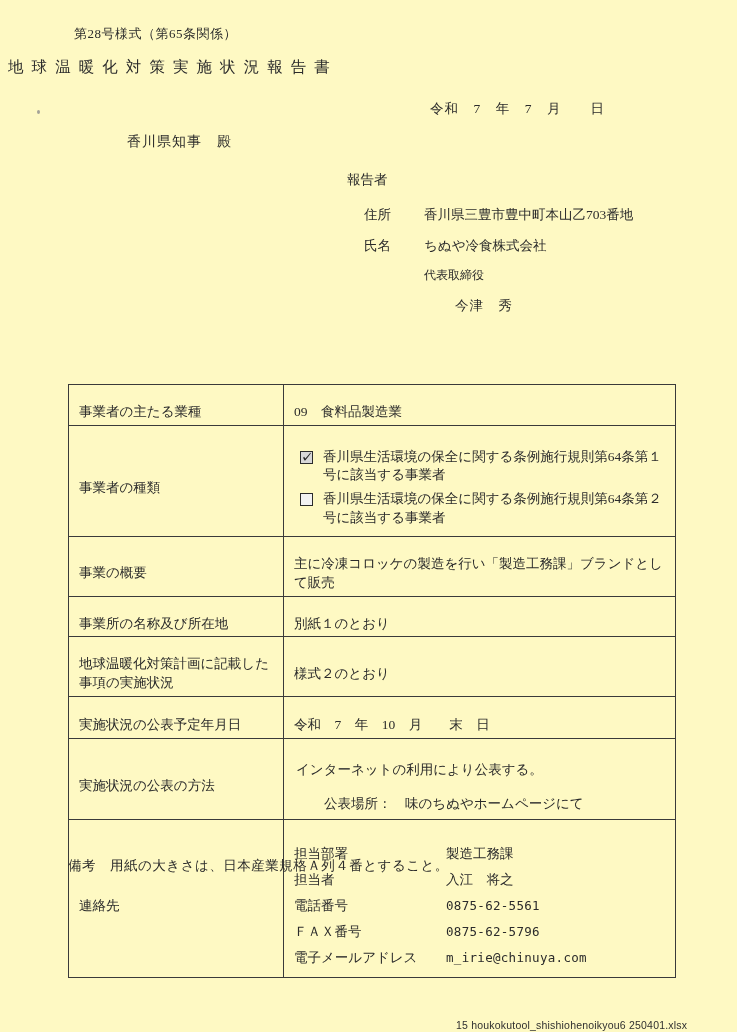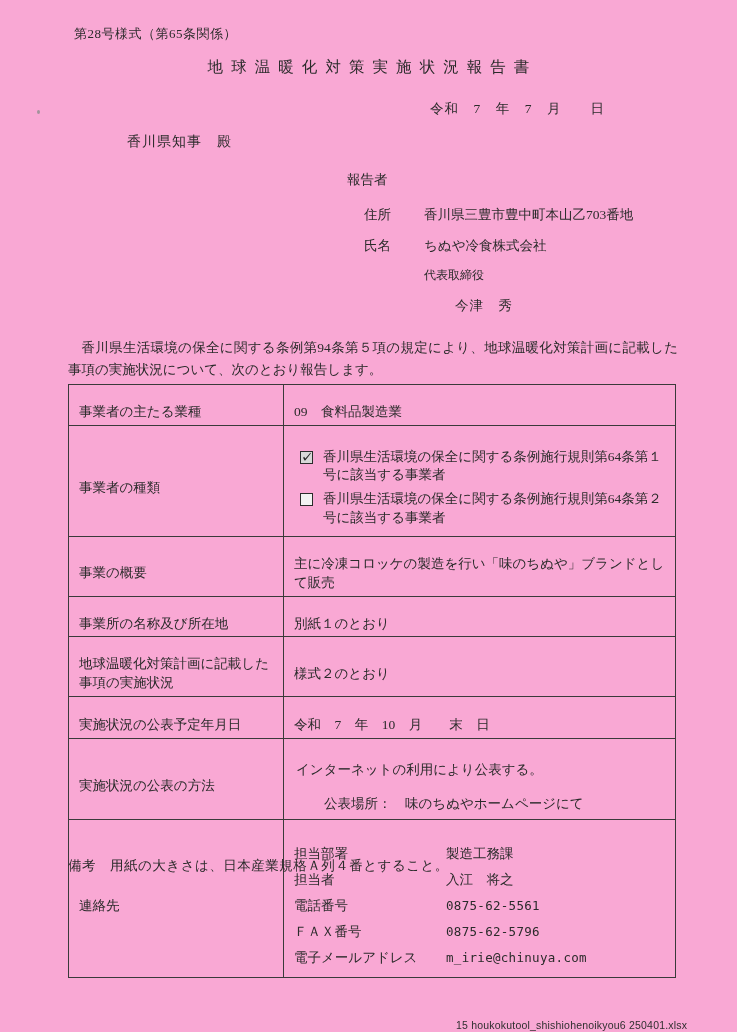--- a/index.html
+++ b/index.html
@@ -1,27 +1,27 @@
 <!DOCTYPE html>
 <html lang="ja"><head>
 <meta charset="utf-8">
 <style>
   html,body{margin:0;padding:0;}
   .page{
     position:relative;
     width:737px;height:1032px;
-    background:#f9a8d4;
+    background:#fef9c3;
     overflow:hidden;
     font-family:"Liberation Serif","DejaVu Serif",serif;
     color:#2b2b2b;
     -webkit-font-smoothing:antialiased;
   }
   .abs{position:absolute;}
   .form-number{left:74px;top:25px;font-size:13px;letter-spacing:.5px;}
-  .doc-title{left:0;right:0;top:57px;text-align:center;font-size:15.5px;letter-spacing:.52em;text-indent:.52em;}
+  .doc-title{left:0;right:0;top:57px;font-size:15.5px;letter-spacing:.52em;text-indent:.52em;}
   .date-line{left:430px;top:100px;font-size:13.5px;letter-spacing:1px;}
   .addressee{left:127px;top:133px;font-size:14px;letter-spacing:1px;}
   .reporter-heading{left:347px;top:171px;font-size:13.5px;text-align:center;}
   .field-label{font-size:13.5px;}
   .address-label{left:364px;top:206px;}
   .address-value{left:424px;top:206px;font-size:13.5px;}
   .name-label{left:364px;top:237px;}
   .name-value{left:424px;top:237px;font-size:13.5px;}
   .position-value{left:424px;top:267px;font-size:12px;}
   .person-value{left:455px;top:297px;font-size:13.5px;letter-spacing:1px;}
@@ -92,21 +92,20 @@
 
   <div class="abs field-label address-label">住所</div>
   <div class="abs address-value">香川県三豊市豊中町本山乙703番地</div>
 
   <div class="abs field-label name-label">氏名</div>
   <div class="abs name-value">ちぬや冷食株式会社</div>
 
   <div class="abs position-value">代表取締役</div>
   <div class="abs person-value">今津　秀</div>
 
-  <div class="abs intro">香川県生活環境の保全に関する条例第94条第５項の規定により、地球温暖化対策計画に記載した事項の実施状況について、次のとおり報告します。</div>
 
   <div class="abs speck"></div>
 
   <table class="report">
     <tbody>
         <tr class="row1">
       <td class="lbl">事業者の主たる業種</td>
       <td class="val">09　食料品製造業</td>
     </tr>
     <tr class="row2">
@@ -117,21 +116,21 @@
           <span class="chk-label">香川県生活環境の保全に関する条例施行規則第64条第１号に該当する事業者</span>
         </div>
         <div class="chk-item">
           <span class="chk-box"></span>
           <span class="chk-label">香川県生活環境の保全に関する条例施行規則第64条第２号に該当する事業者</span>
         </div>
       </td>
     </tr>
     <tr class="row3">
       <td class="lbl">事業の概要</td>
-      <td class="val">主に冷凍コロッケの製造を行い「味のちぬや」ブランドとして販売</td>
+      <td class="val">主に冷凍コロッケの製造を行い「製造工務課」ブランドとして販売</td>
     </tr>
     <tr class="row4">
       <td class="lbl">事業所の名称及び所在地</td>
       <td class="val">別紙１のとおり</td>
     </tr>
     <tr class="row5">
       <td class="lbl">地球温暖化対策計画に記載した事項の実施状況</td>
       <td class="val">様式２のとおり</td>
     </tr>
     <tr class="row6">

